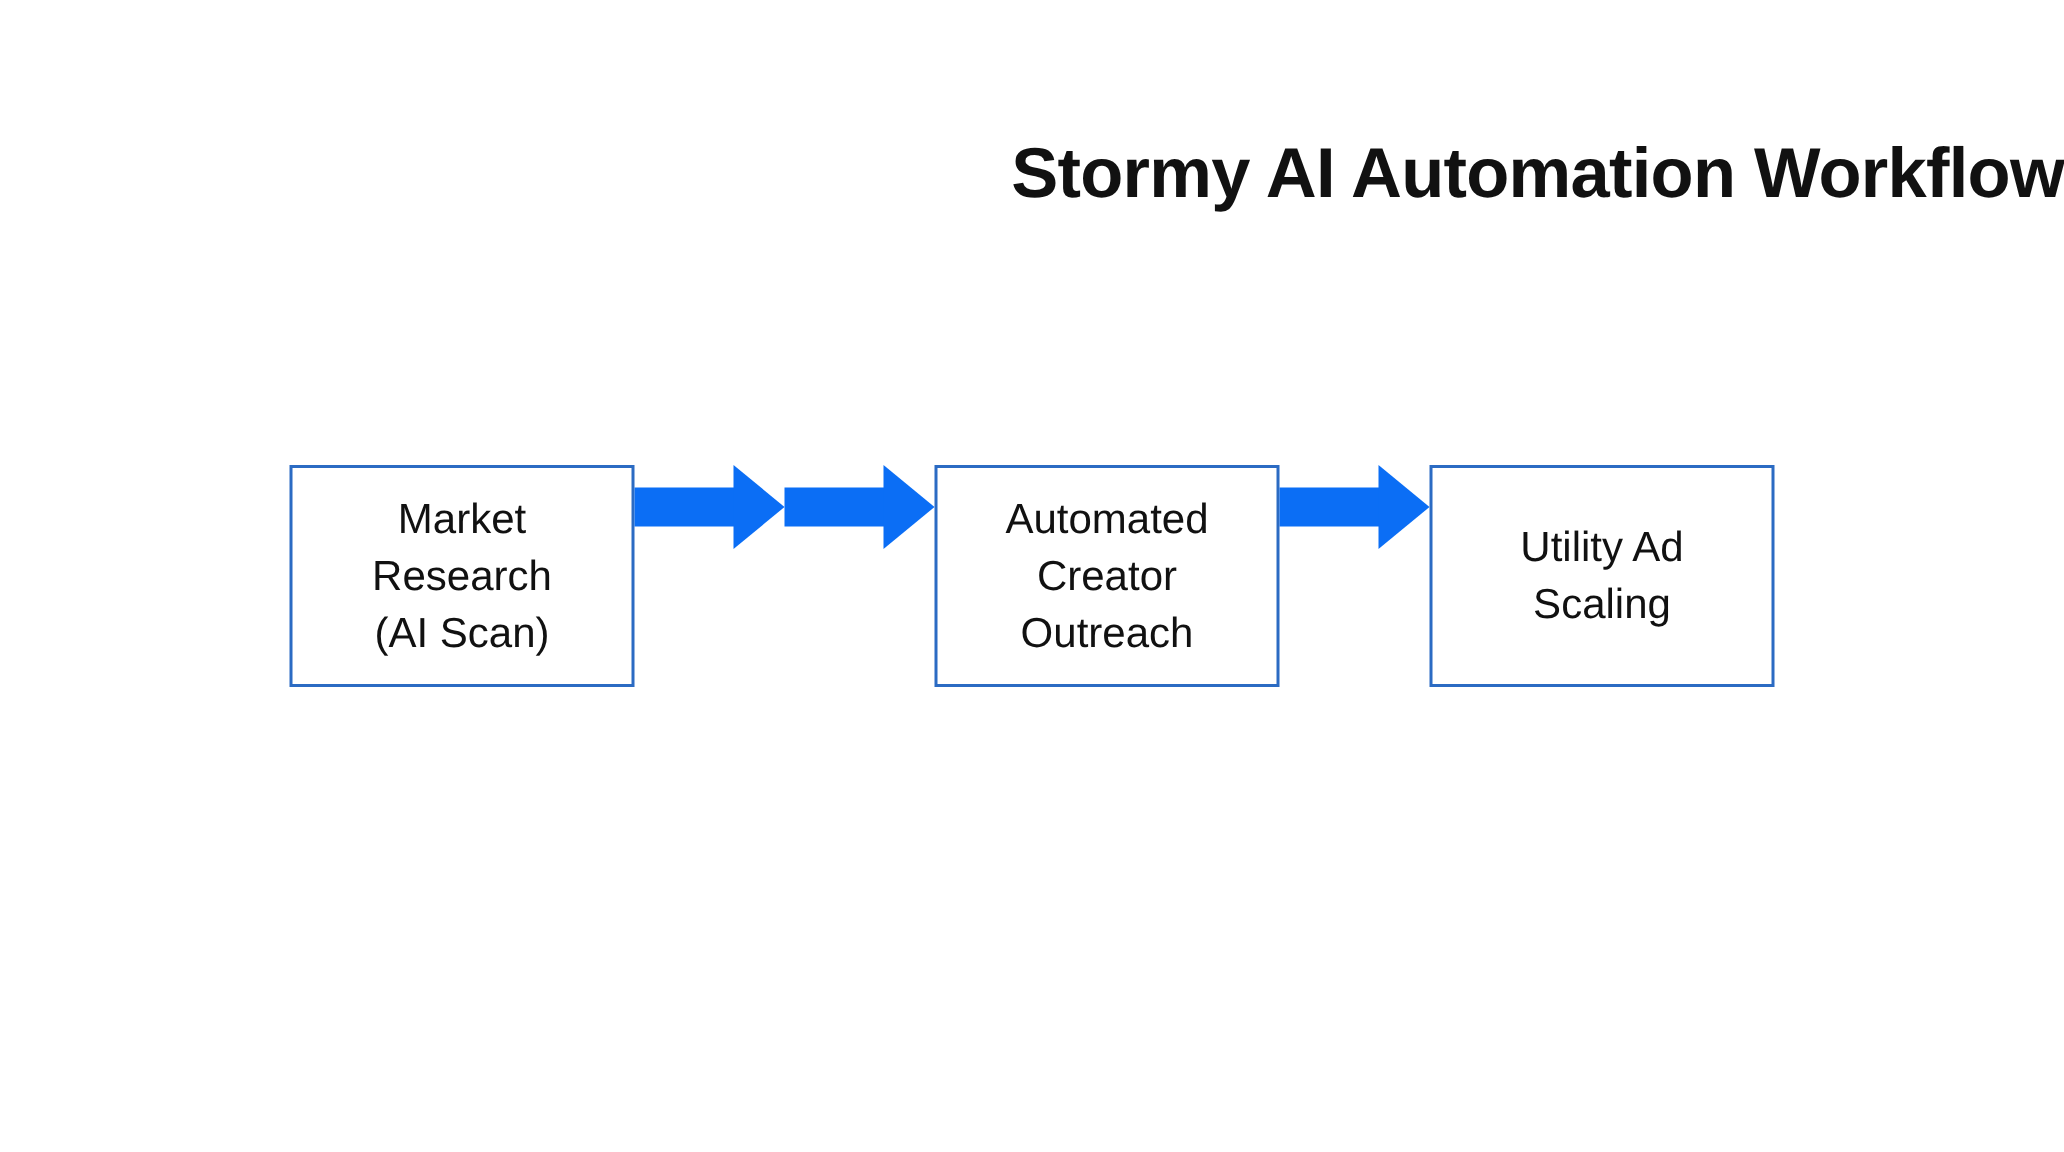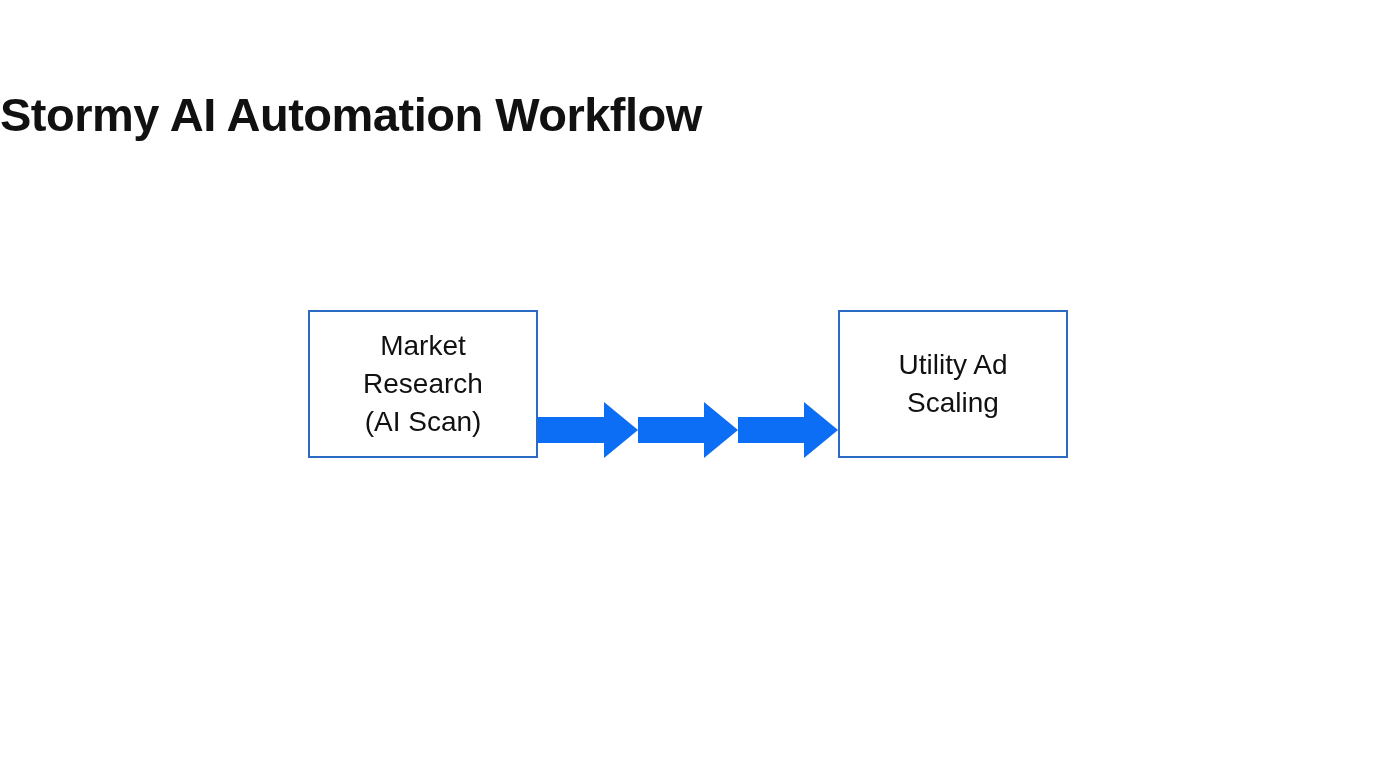--- a/index.html
+++ b/index.html
@@ -11,31 +11,31 @@
     height: 768px;
     background: #ffffff;
     font-family: "Liberation Sans", sans-serif;
     color: #111111;
     overflow: hidden;
   }
   .page-title {
     margin-top: 85px;
     height: 60px;
     line-height: 60px;
-    text-align: left;
+    text-align: right;
     font-size: 47px;
     font-weight: 700;
     letter-spacing: -0.5px;
     color: #111111;
   }
   .flow-row {
     margin-top: 165px;
     display: flex;
     justify-content: center;
-    align-items: flex-end;
+    align-items: flex-start;
   }
   .step-box {
     box-sizing: border-box;
     width: 230px;
     height: 148px;
     border: 2.5px solid #2b6bc3;
     background: #ffffff;
     display: flex;
     align-items: center;
     justify-content: center;
@@ -90,20 +90,25 @@
     <div class="arrow-shaft"></div>
     <div class="arrow-head"></div>
   </div>
 
 
   <div class="flow-arrow">
     <div class="arrow-shaft"></div>
     <div class="arrow-head"></div>
   </div>
 
+  <div class="step-box">
+    <div class="step-label">Automated
+Creator
+Outreach</div>
+  </div>
 
   <div class="flow-arrow">
     <div class="arrow-shaft"></div>
     <div class="arrow-head"></div>
   </div>
 
   <div class="step-box">
     <div class="step-label">Utility Ad
 Scaling</div>
   </div>

